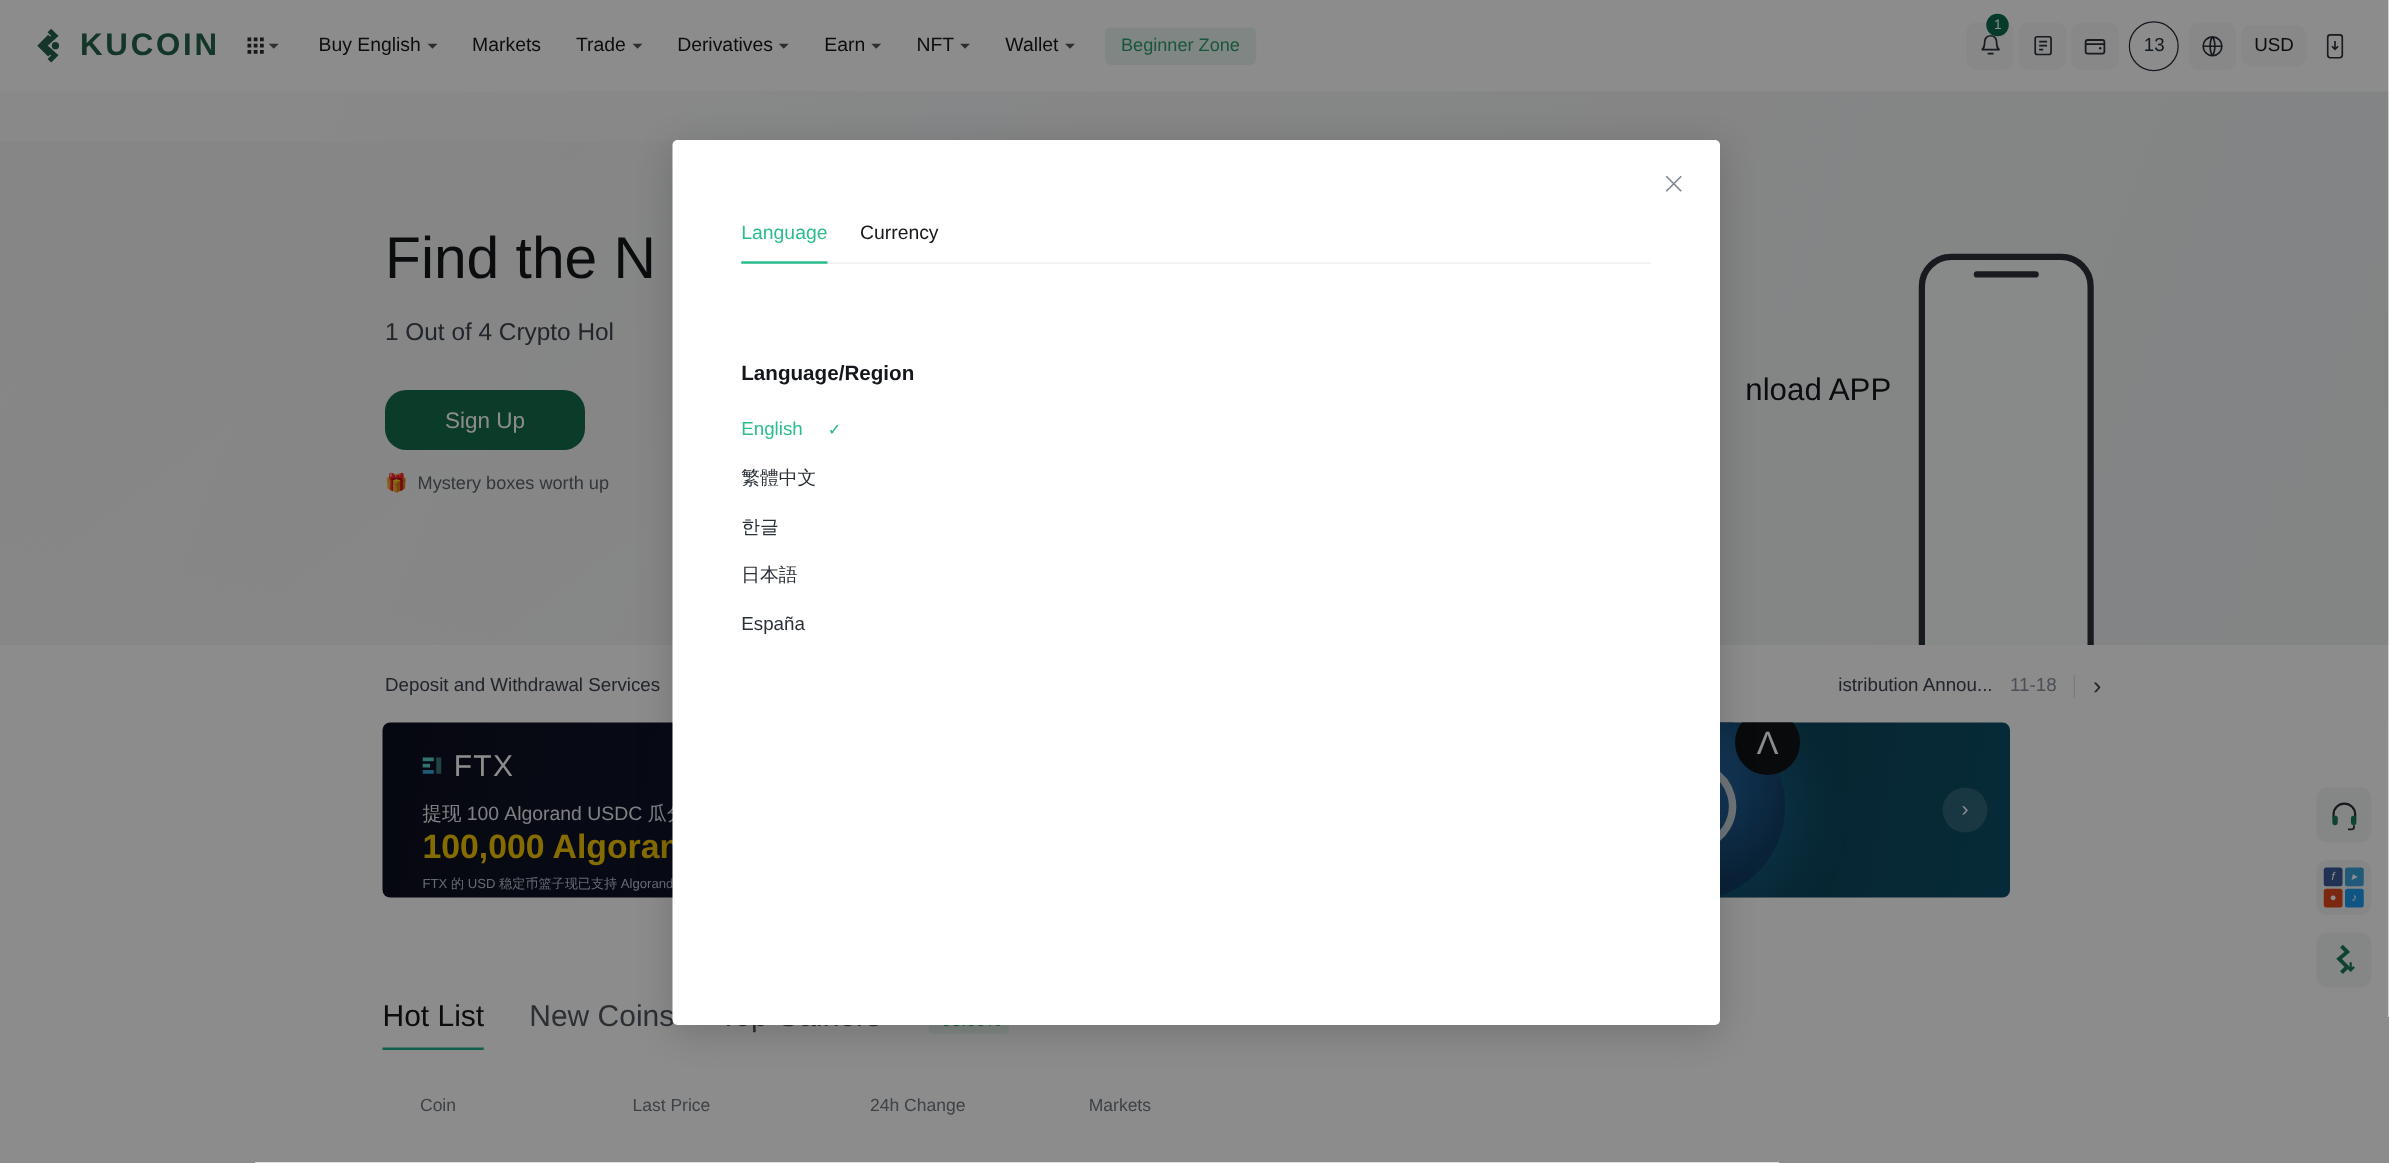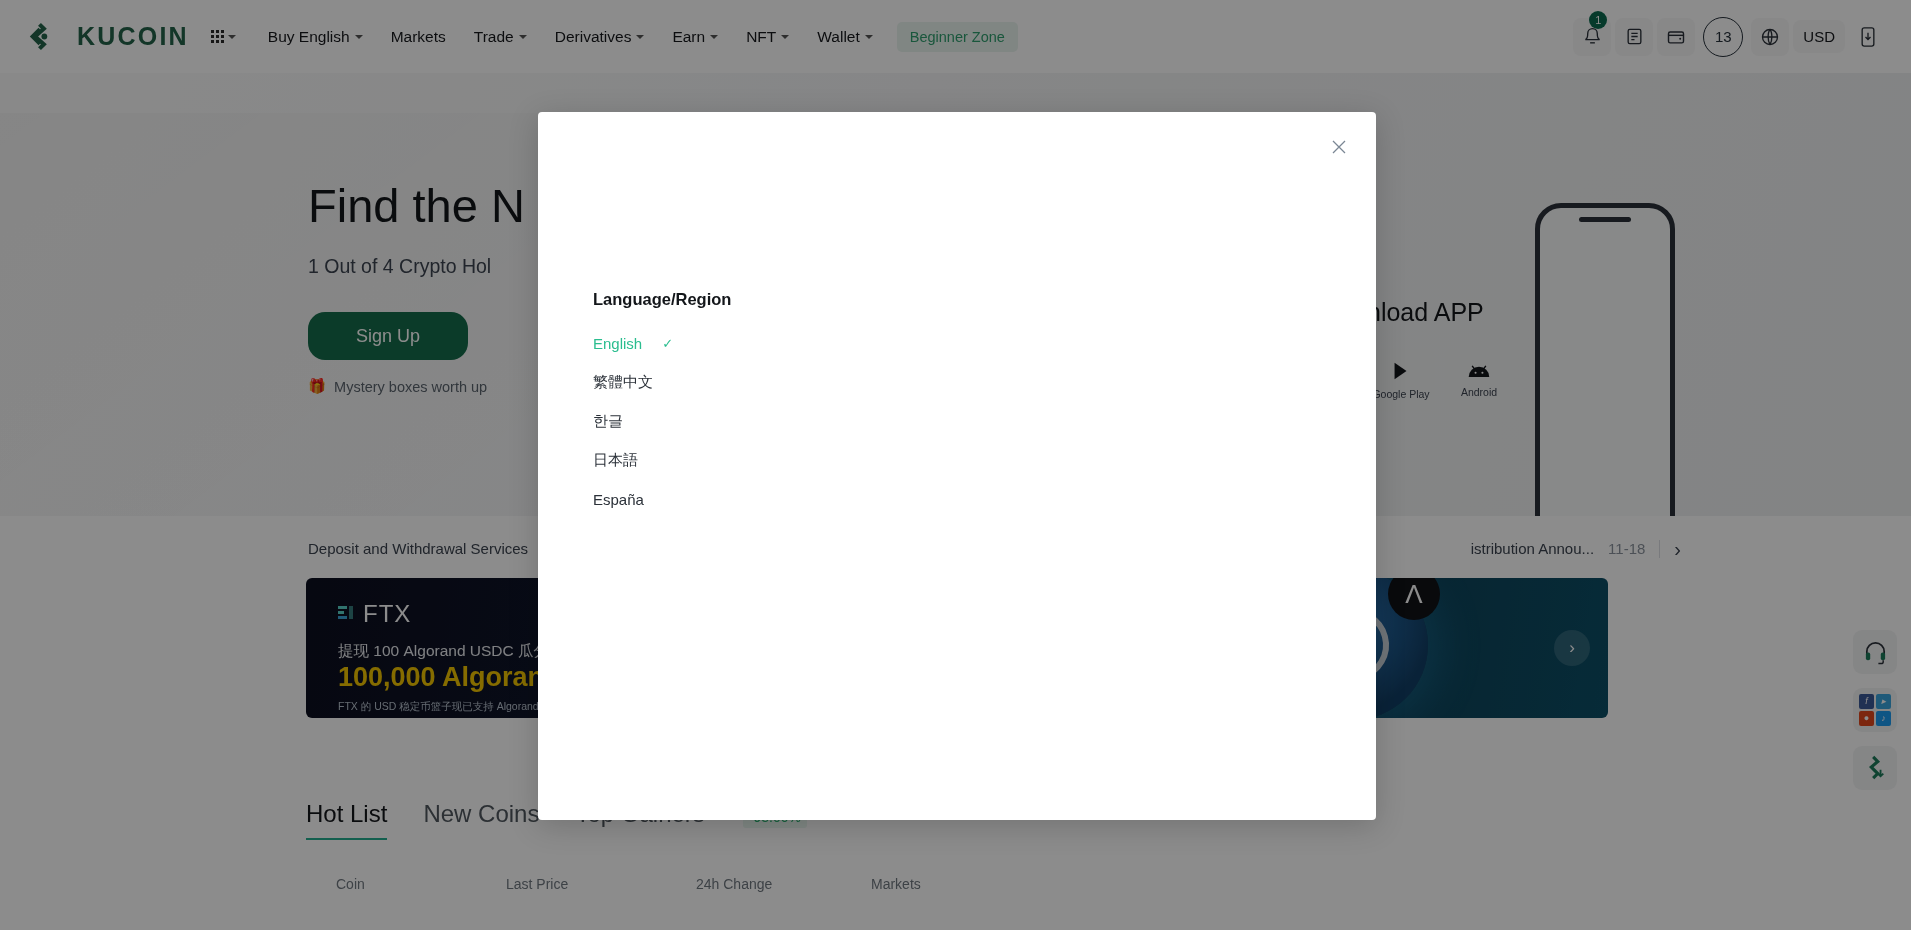--- a/index.html
+++ b/index.html
@@ -24,21 +24,21 @@
 
   
   .header {
     position: absolute; top: 0; left: 0;
     width: 1911px; height: 73px;
     background: #ffffff;
     display: flex; align-items: center;
     padding: 0 18px;
     z-index: 2;
   }
-  .logo-wrap { display: flex; align-items: center; gap: 22px; margin-left: 6px; }
+  .logo-wrap { display: flex; align-items: center; gap: 9px; margin-left: 6px; }
   .logo-mark { width: 31px; height: 31px; display:block; }
   .logo-text {
     font-size: 25px; font-weight: 700; letter-spacing: 2.2px;
     color: #24634a;
   }
   .grid-btn {
     display: flex; align-items: center; gap: 4px;
     margin-left: 22px; cursor: pointer;
   }
   .grid-dots {
@@ -427,37 +427,20 @@
         <button class="signup-btn">Sign Up</button>
         <div class="mystery">
           <span>🎁</span>
           <span>Mystery boxes worth up</span>
         </div>
       </div>
 
       <div class="appzone">
         <div class="app-col">
           <div class="app-title">nload APP</div>
-          <div class="app-btns">
-            <div class="app-btn">
-              <svg width="22" height="22" viewBox="0 0 24 24">
-                <path d="M5 3l13 9-13 9z" fill="#13161a"></path>
-              </svg>
-              <span>Google Play</span>
-            </div>
-            <div class="app-btn">
-              <svg width="24" height="18" viewBox="0 0 28 18">
-                <path d="M2 16a12 12 0 0 1 24 0z" fill="#13161a"></path>
-                <path d="M6 3l3 4M22 3l-3 4" stroke="#13161a" stroke-width="1.6"></path>
-                <circle cx="10" cy="11" r="1.2" fill="#fff"></circle>
-                  <circle cx="18" cy="11" r="1.2" fill="#fff"></circle>
-              </svg>
-              <span>Android</span>
-            </div>
-          </div>
         </div>
         <div class="phone"></div>
       </div>
     </div>
 
     <div class="ticker">
       <div class="ticker-inner">
         <span class="ticker-item">Deposit and Withdrawal Services</span>
         <div class="ticker-right">
           <span class="ticker-item" style="color:#3c4450">istribution Annou...</span>
@@ -538,20 +521,24 @@
   <div class="overlay"></div>
 
   <div class="modal">
 
     <div class="modal-close">
       <svg width="16" height="16" viewBox="0 0 16 16">
         <path d="M2 2 L14 14 M14 2 L2 14" stroke="#7b8794" stroke-width="1.3" fill="none"></path>
       </svg>
     </div>
 
+    <div class="modal-tabs">
+      <div class="m-tab active">Language</div>
+      <div class="m-tab">Currency</div>
+    </div>
 
     <div class="modal-heading">Language/Region</div>
 
     <div class="lang-list">
       <div class="lang-item sel">
         <span>English</span>
         <span class="tick">✓</span>
       </div>
       <div class="lang-item">
         <span>繁體中文</span>

